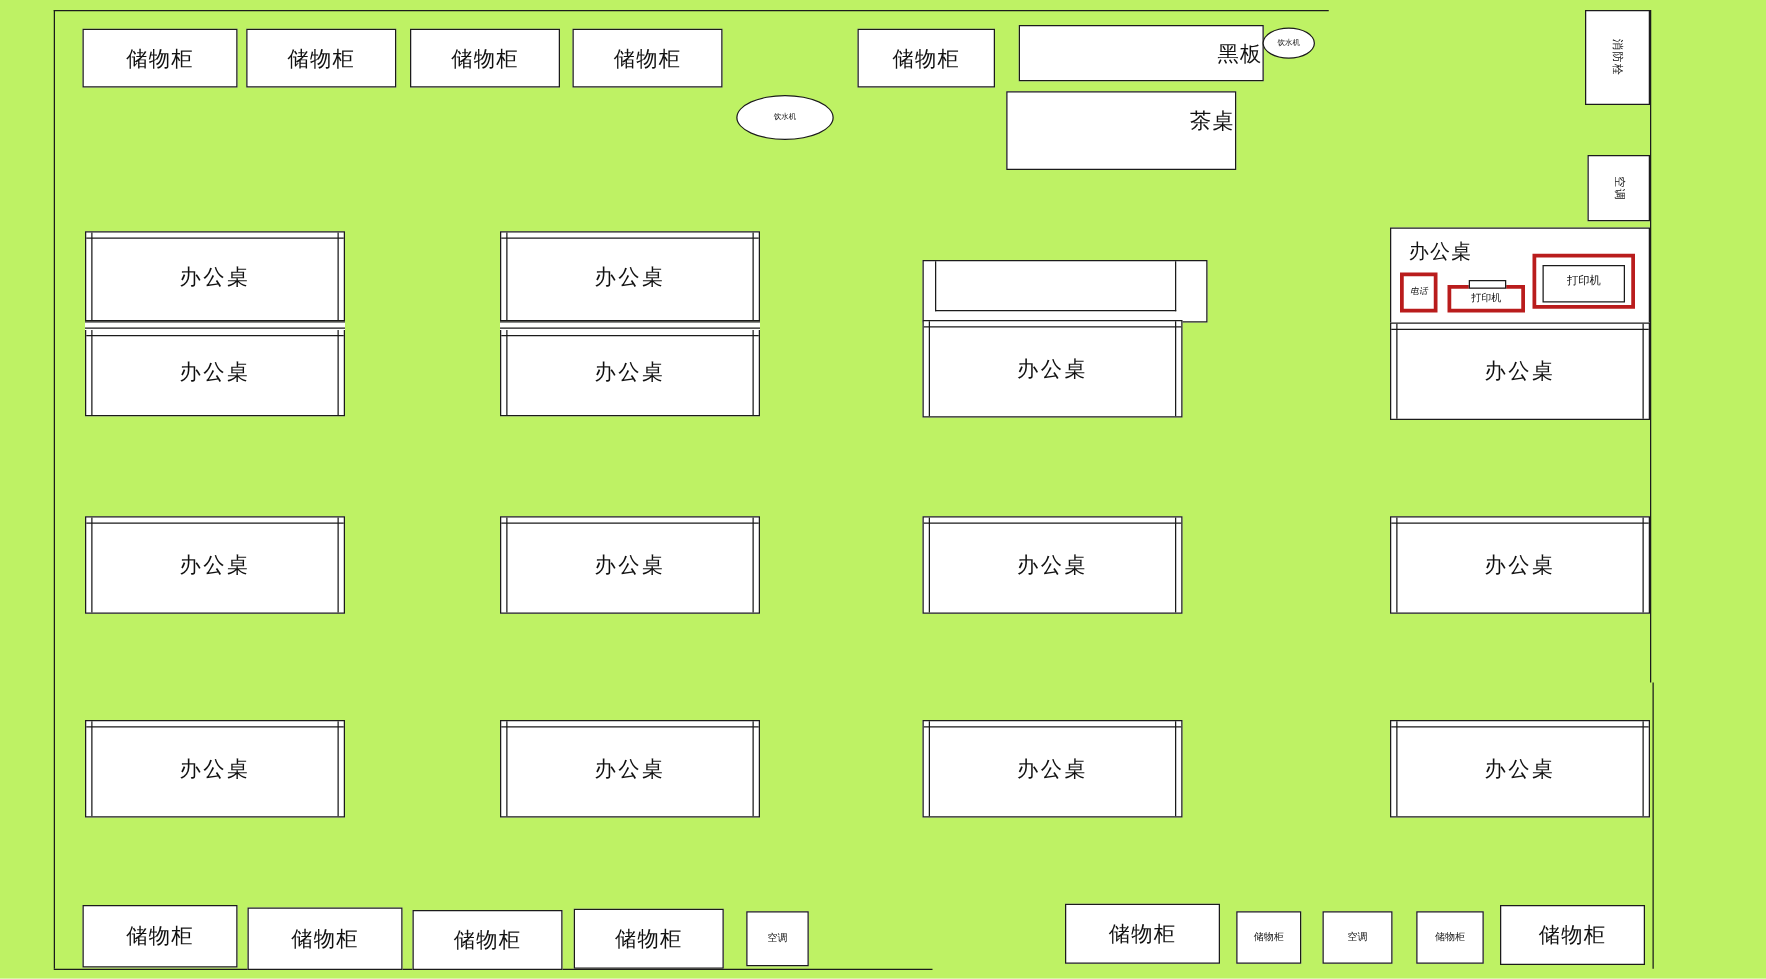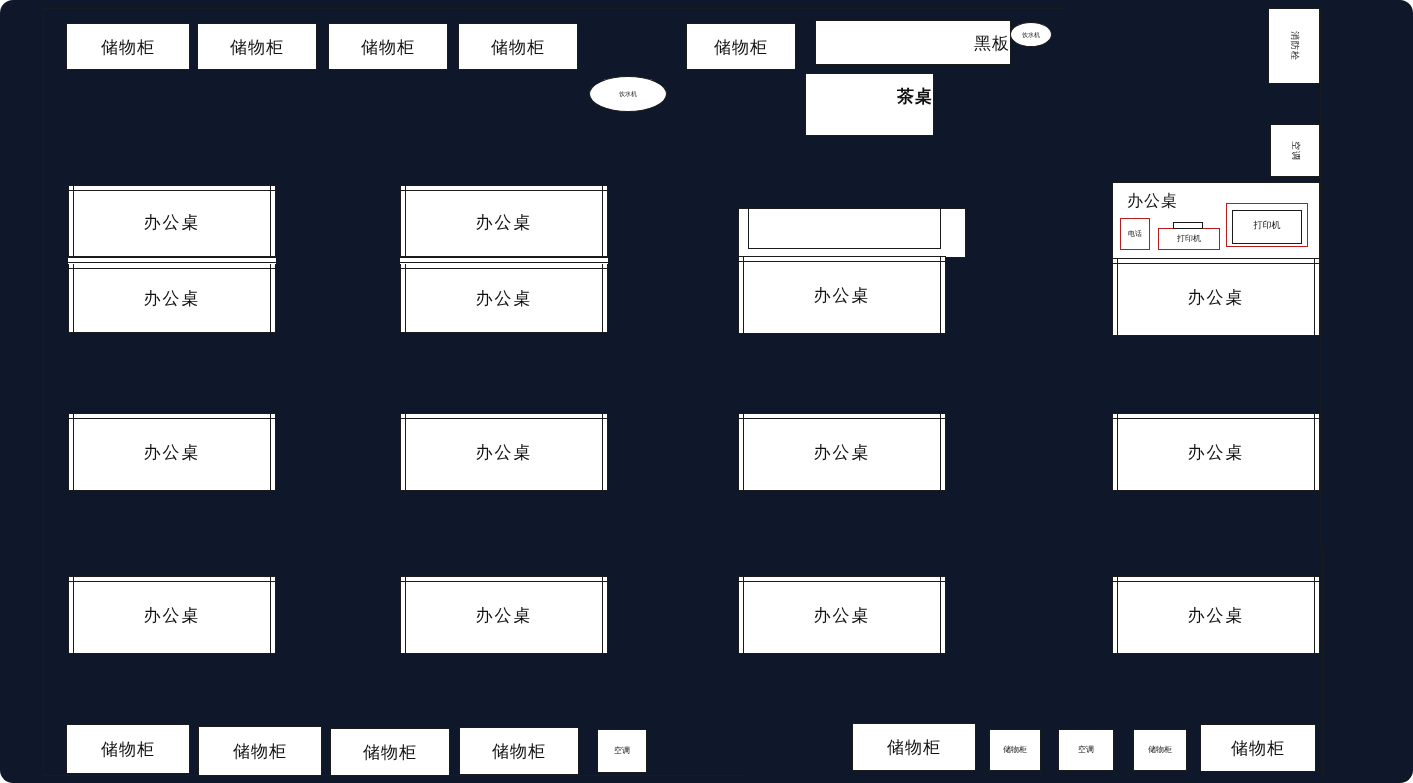--- a/index.html
+++ b/index.html
@@ -8,23 +8,22 @@
     background: #ffffff;
   }
   body {
     font-family: "Liberation Serif", "DejaVu Serif", serif;
     color: #111111;
   }
   #plan {
     position: relative;
     width: 1413px;
     height: 783px;
-    background: #0f172a;
+    background: #bef264;
     overflow: hidden;
-    border-radius: 13px;
   }
 
   
   .wall {
     position: absolute;
     background: #1a1a1a;
   }
   .wall.v { width: 1px; }
   .wall.h { height: 1px; }
 
@@ -171,21 +170,21 @@
     transform: translate(-50%, -50%) rotate(90deg);
     transform-origin: center center;
     font-size: 9px;
     letter-spacing: 1px;
     white-space: nowrap;
   }
 
   
   .equip {
     position: absolute;
-    border: 1px solid #b91c1c;
+    border: 3px solid #b91c1c;
     background: #ffffff;
     box-sizing: border-box;
   }
   .equip .lbl {
     position: absolute;
     left: 0; right: 0; top: 50%;
     transform: translateY(-50%);
     text-align: center;
     font-size: 8px;
     white-space: nowrap;
@@ -221,21 +220,21 @@
     </div>
     <div class="box cabinet" style="left: 458px; top: 23px; width: 120px; height: 47px;">
       <span class="lbl">储物柜</span>
     </div>
     <div class="box cabinet" style="left: 686px; top: 23px; width: 110px; height: 47px;">
       <span class="lbl">储物柜</span>
     </div>
     <div class="box cabinet leftlabel" style="left: 815px; top: 20px; width: 196px; height: 45px;">
       <span class="lbl">黑板</span>
     </div>
-    <div class="box cabinet leftlabel toplabel" style="left: 805px; top: 73px; width: 129px; height: 63px; font-weight: bold;">
+    <div class="box cabinet leftlabel toplabel" style="left: 805px; top: 73px; width: 184px; height: 63px;">
       <span class="lbl">茶桌</span>
     </div>
     <div class="ellipse" style="left: 589px; top: 76px; width: 78px; height: 36px;">
       <span class="lbl">饮水机</span>
     </div>
     <div class="ellipse" style="left: 1010px; top: 22px; width: 42px; height: 25px;">
       <span class="lbl">饮水机</span>
     </div>
     <div class="vbox" style="left: 1268px; top: 8px; width: 52px; height: 76px;">
       <span class="lbl">消防栓</span>
@@ -280,21 +279,21 @@
     </div>
     <div class="desk" style="left: 738px; top: 256px; width: 208px; height: 78px;">
       <div class="rail-top"></div>
       <div class="rail-l"></div>
       <div class="rail-r"></div>
       <span class="lbl">办公桌</span>
     </div>
     <div class="box" style="left: 1112px; top: 182px; width: 208px; height: 78px;">
       <span style="position: absolute; left: 14px; top: 8px; font-size: 16px; letter-spacing: 1px; white-space: nowrap;">办公桌</span>
     </div>
-    <div class="equip tiny" style="left: 1120px; top: 218px; width: 30px; height: 32px;">
+    <div class="equip tiny" style="left: 1120px; top: 218px; width: 30px; height: 32px; font-style: italic;">
       <span class="lbl">电话</span>
     </div>
     <div class="equip " style="left: 1158px; top: 228px; width: 62px; height: 22px;">
       <div class="cap" style="left: 14px; top: -7px; width: 30px; height: 7px;"></div>
       <span class="lbl">打印机</span>
     </div>
     <div class="equip big" style="left: 1226px; top: 203px; width: 82px; height: 44px;">
       <div style="position: absolute; inset: 6px 5px 2px; border: 1px solid rgb(27, 27, 27); box-sizing: border-box;"></div>
       <span class="lbl">打印机</span>
     </div>

